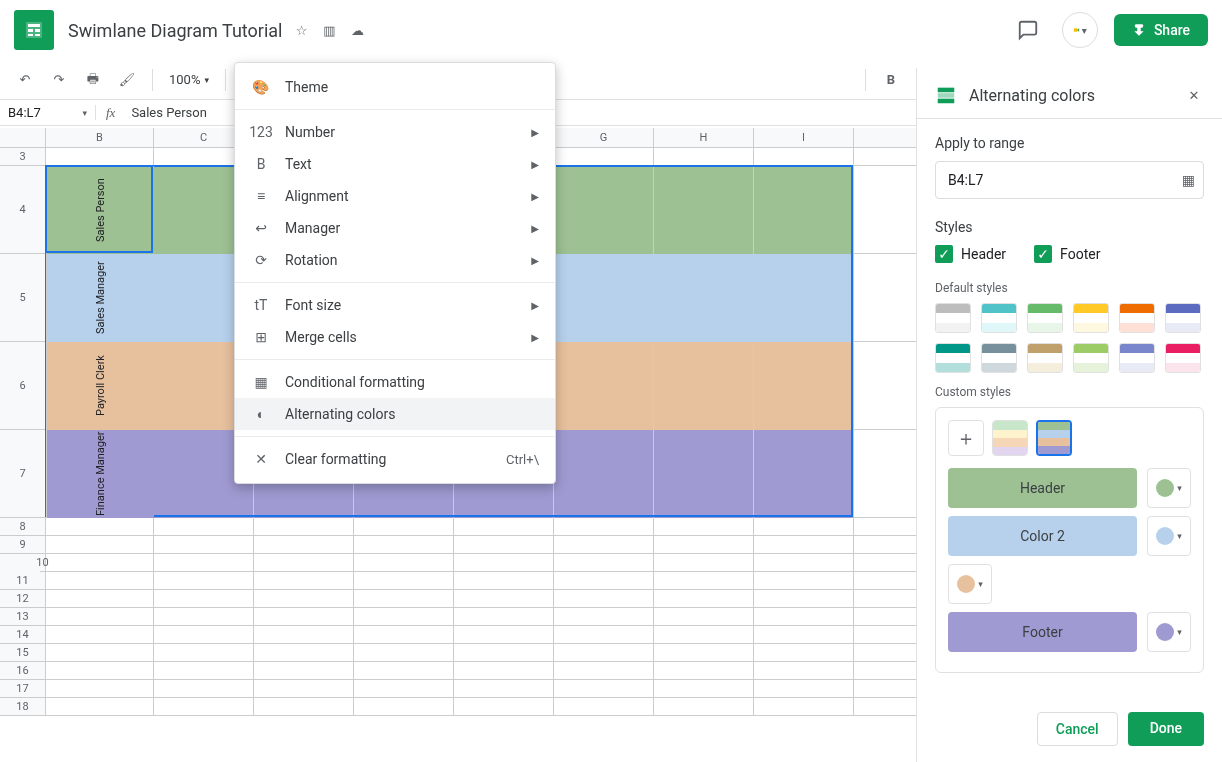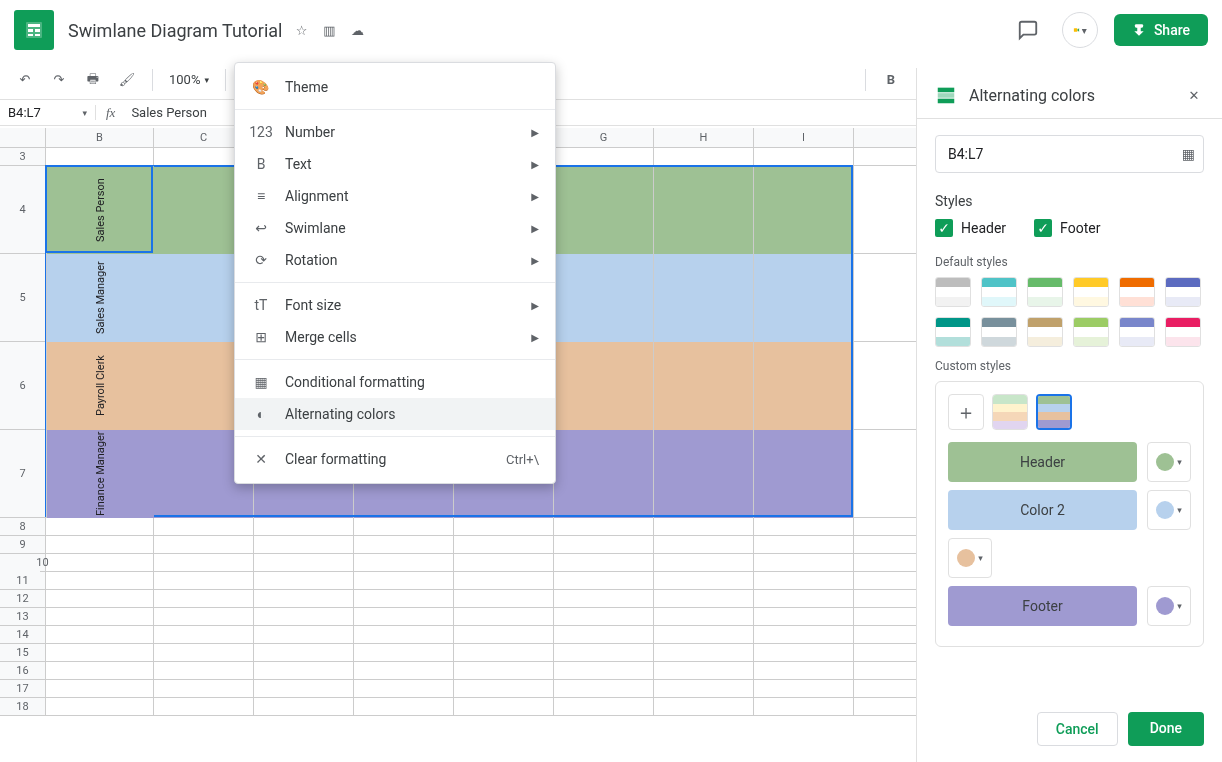--- a/index.html
+++ b/index.html
@@ -387,21 +387,21 @@
       <span>Text</span>
       <span class="dd-arrow">▶</span>
     </div>
     <div class="dd-item">
       <span class="dd-icon">≡</span>
       <span>Alignment</span>
       <span class="dd-arrow">▶</span>
     </div>
     <div class="dd-item">
       <span class="dd-icon">↩</span>
-      <span>Swimlane</span>
+      <span>Manager</span>
       <span class="dd-arrow">▶</span>
     </div>
     <div class="dd-item">
       <span class="dd-icon">⟳</span>
       <span>Rotation</span>
       <span class="dd-arrow">▶</span>
     </div>
     <div class="dd-sep"></div>
     <div class="dd-item">
       <span class="dd-icon">tT</span>
@@ -436,20 +436,21 @@
       <svg viewBox="0 0 24 24" width="22" height="22" fill="#0f9d58">
           <rect x="3" y="4" width="18" height="5"></rect>
           <rect x="3" y="10" width="18" height="5" opacity="0.4"></rect>
           <rect x="3" y="16" width="18" height="5"></rect>
         </svg>
     </div>
     <span class="panel-title">Alternating colors</span>
     <div class="panel-close">✕</div>
   </div>
   <div class="panel-body">
+    <div class="section-title">Apply to range</div>
     <div class="range-input">
       <span>B4:L7</span>
       <span style="color:#5f6368">▦</span>
     </div>
     <div class="section-title">Styles</div>
     <div class="checks">
       <div class="chk">
         <div class="chk-box">✓</div>
           <span>Header</span>
       </div>

